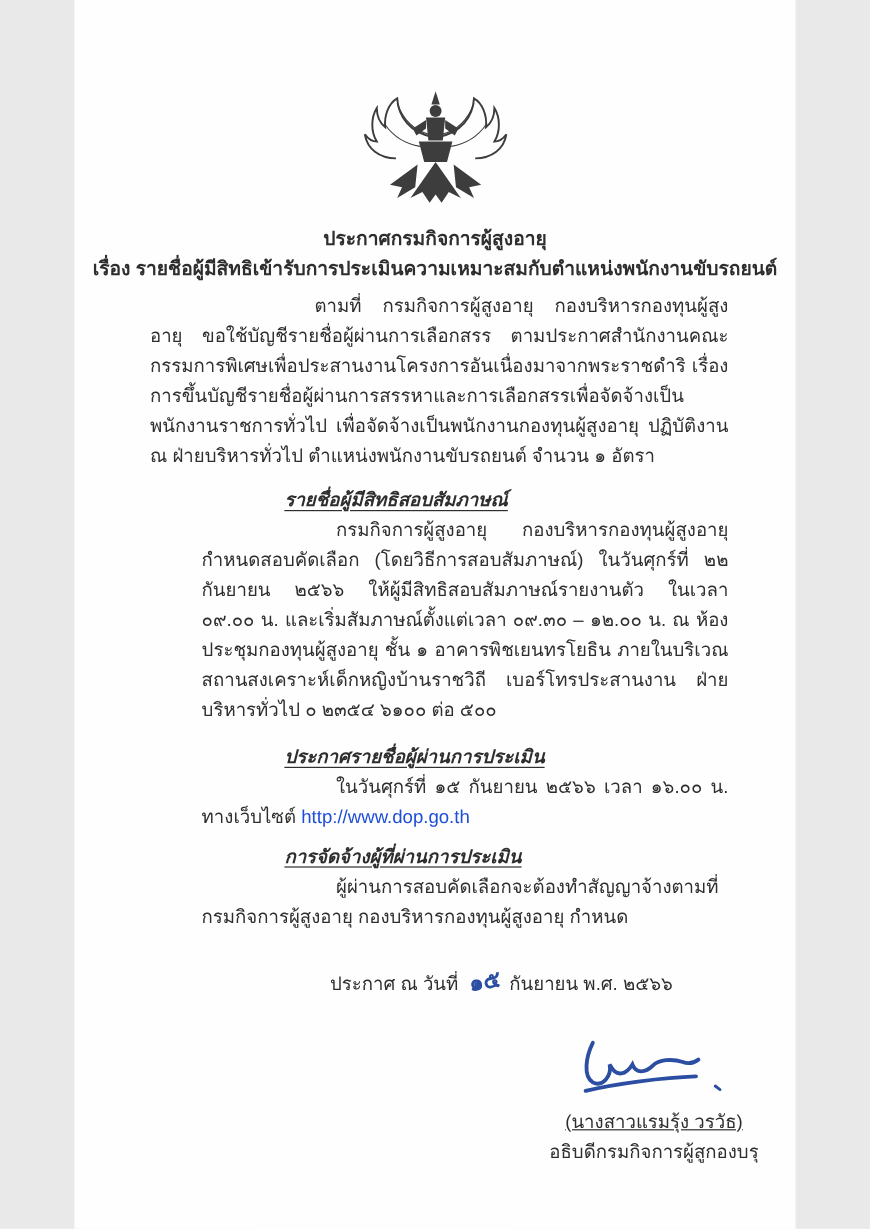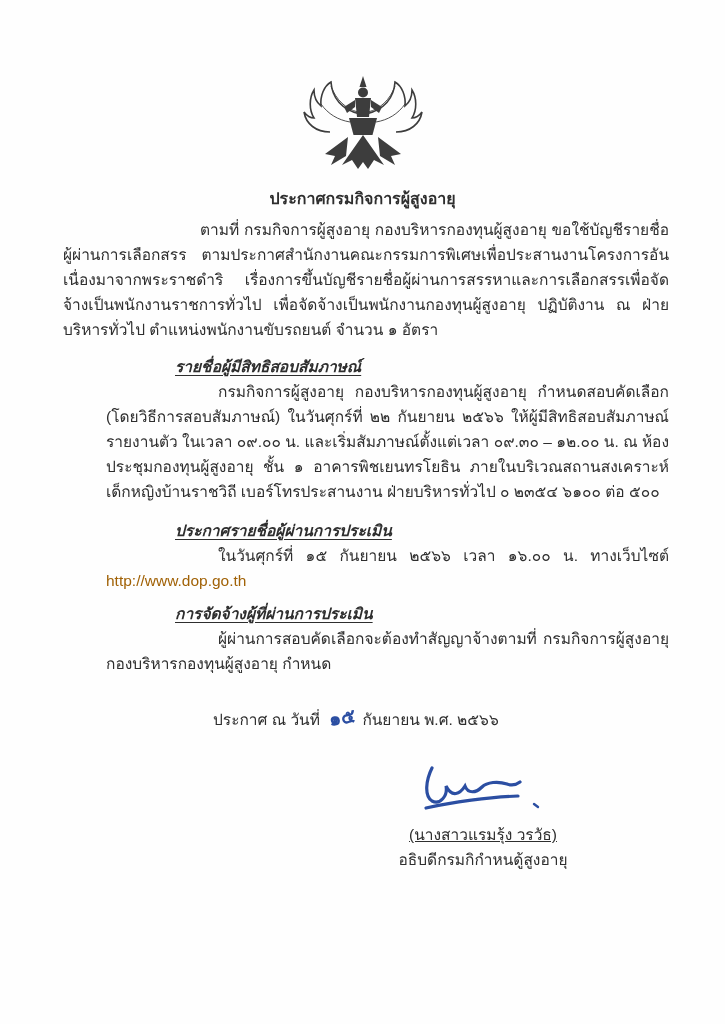--- a/index.html
+++ b/index.html
@@ -1,18 +1,18 @@
 <!DOCTYPE html>
 <html><head>
 <meta charset="utf-8">
 <style>
   html,body{margin:0;padding:0;}
   body{background:#e9e9e9;}
   .page{
-    width:725px;height:1024px;background:#fefefe;position:relative;
+    width:601px;height:1024px;background:#fefefe;position:relative;
     font-family:"Liberation Sans","DejaVu Sans",sans-serif;
     color:#2e2e2e;overflow:hidden;margin:0 auto;
   }
   .content{padding:0 56px 0 63px;}
   .emblem-wrap{width:122px;margin:76px auto 0 auto;text-align:center;}
   .title-block{margin-top:10px;text-align:center;}
   .title-line{font-size:16px;line-height:25px;font-weight:bold;margin:0;}
   p.body{font-size:15.5px;line-height:25px;text-align:justify;margin:0;}
   p.intro{margin-top:6px;text-indent:137px;}
   .sec-head{
@@ -29,21 +29,21 @@
     text-align:left;
   }
   .handwritten-day{
     color:#2b4ea2;font-size:19px;display:inline-block;
     transform:rotate(-9deg) translateY(-1px);margin:0 7px 0 9px;font-weight:bold;
   }
   .sign-block{width:260px;margin:28px 0 0 290px;text-align:center;}
   .sign-svg{display:block;margin:0 auto;}
   .sign-name{font-size:15.5px;line-height:25px;margin:4px 0 0 0;text-decoration:underline;}
   .sign-title{font-size:15.5px;line-height:25px;margin:0;}
-  .url{color:#a16207;text-decoration:none;}
+  .url{color:#1d4ed8;text-decoration:none;}
 </style>
 </head>
 <body>
 
 <div class="page">
 
   <div class="emblem-wrap">
     <svg width="122" height="96" viewBox="0 0 122 96" aria-hidden="true">
       <g fill="none" stroke="#3d3d3d" stroke-width="1.6">
         <path d="M58,38 C40,34 30,22 29,6 C22,10 18,20 19,30 C14,26 12,20 12,14 C7,22 7,34 12,42 C8,42 5,40 2,36 C4,48 14,56 28,56"></path>
@@ -62,20 +62,21 @@
         <path d="M47,42 h28 l-4.5,17 h-19 Z"></path>
         <path d="M61,59 L40,89 L50,84 L56,93 L61,86 L66,93 L72,84 L82,89 Z"></path>
         <path d="M46,61 L23,78 L33,80 L29,89 L44,80 Z"></path>
         <path d="M76,61 L99,78 L89,80 L93,89 L78,80 Z"></path>
       </g>
     </svg>
   </div>
 
   <div class="title-block">
     <p class="title-line">ประกาศกรมกิจการผู้สูงอายุ</p>
+    <p class="title-line">เรื่อง รายชื่อผู้มีสิทธิเข้ารับการประเมินความเหมาะสมกับตำแหน่งพนักงานขับรถยนต์</p>
   </div>
 
   <div class="content">
 
     <p class="body intro">ตามที่ กรมกิจการผู้สูงอายุ กองบริหารกองทุนผู้สูงอายุ ขอใช้บัญชีรายชื่อผู้ผ่านการเลือกสรร ตามประกาศสำนักงานคณะกรรมการพิเศษเพื่อประสานงานโครงการอันเนื่องมาจากพระราชดำริ เรื่องการขึ้นบัญชีรายชื่อผู้ผ่านการสรรหาและการเลือกสรรเพื่อจัดจ้างเป็นพนักงานราชการทั่วไป เพื่อจัดจ้างเป็นพนักงานกองทุนผู้สูงอายุ ปฏิบัติงาน ณ ฝ่ายบริหารทั่วไป ตำแหน่งพนักงานขับรถยนต์ จำนวน ๑ อัตรา</p>
 
     <h3 class="sec-head m-top-12">รายชื่อผู้มีสิทธิสอบสัมภาษณ์</h3>
 
     <p class="body sec-body">กรมกิจการผู้สูงอายุ กองบริหารกองทุนผู้สูงอายุ กำหนดสอบคัดเลือก (โดยวิธีการสอบสัมภาษณ์) ในวันศุกร์ที่ ๒๒ กันยายน ๒๕๖๖ ให้ผู้มีสิทธิสอบสัมภาษณ์รายงานตัว ในเวลา ๐๙.๐๐ น. และเริ่มสัมภาษณ์ตั้งแต่เวลา ๐๙.๓๐ – ๑๒.๐๐ น. ณ ห้องประชุมกองทุนผู้สูงอายุ ชั้น ๑ อาคารพิชเยนทรโยธิน ภายในบริเวณสถานสงเคราะห์เด็กหญิงบ้านราชวิถี เบอร์โทรประสานงาน ฝ่ายบริหารทั่วไป ๐ ๒๓๕๔ ๖๑๐๐ ต่อ ๕๐๐</p>
 
@@ -89,17 +90,17 @@
 
     <div class="sign-block">
       <svg class="sign-svg" width="150" height="58" viewBox="0 0 150 58" aria-hidden="true">
         <g fill="none" stroke="#2b4ea2" stroke-width="3.2" stroke-linecap="round">
           <path d="M24,8 C18,20 16,36 24,41 C32,45 40,36 38,26 C44,38 52,34 57,26 C60,34 68,33 74,27 C79,22 90,21 99,24 C104,26 108,25 112,22"></path>
           <path d="M18,48 C44,42 82,37 110,36"></path>
           <path d="M126,44 l4,3" stroke-width="2.4"></path>
         </g>
       </svg>
       <p class="sign-name">(นางสาวแรมรุ้ง  วรวัธ)</p>
-      <p class="sign-title">อธิบดีกรมกิกำหนดู้สูงอายุ</p>
+      <p class="sign-title">อธิบดีกรมกิจการผู้สูกองบรุ</p>
     </div>
   </div>
 
 </div>
 
 </body></html>

